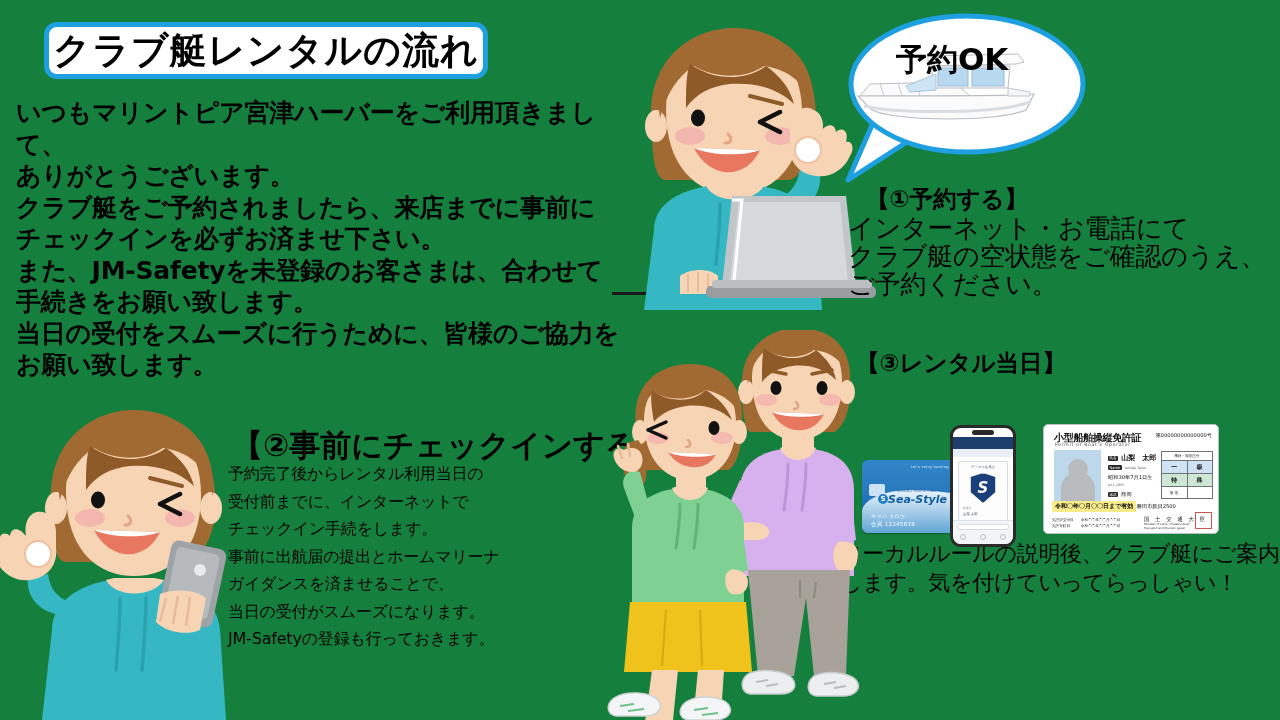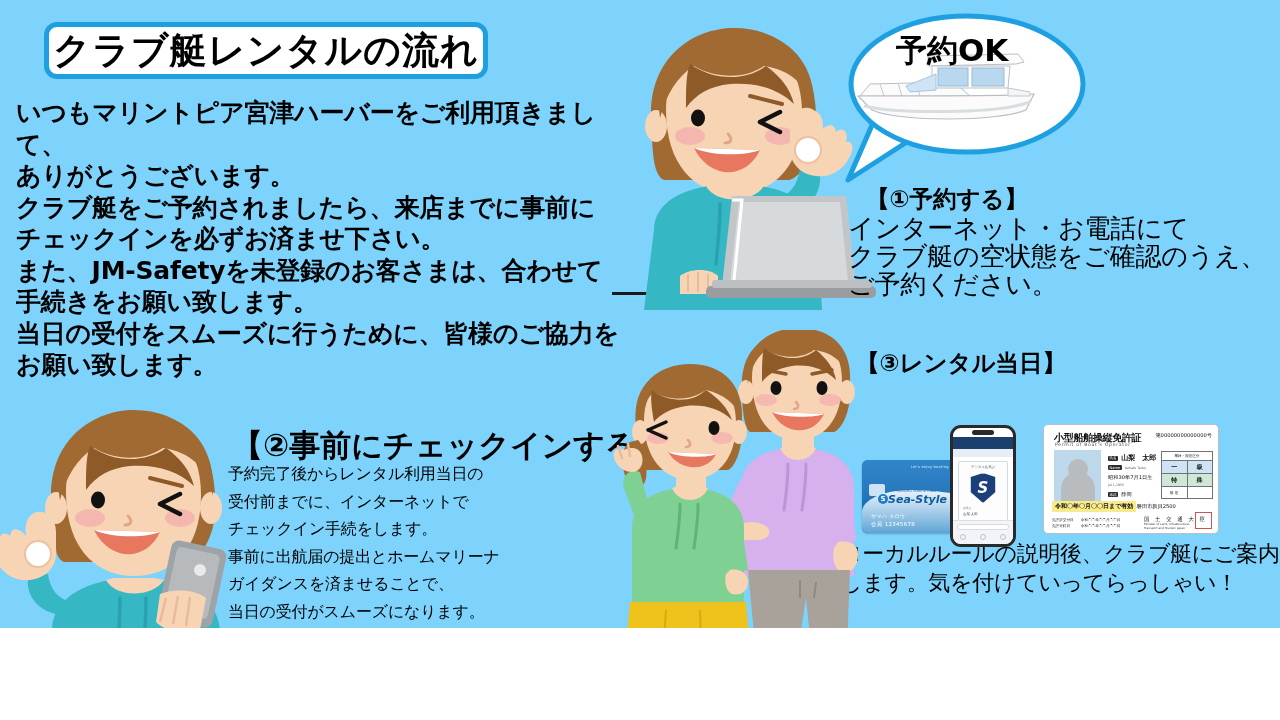--- a/index.html
+++ b/index.html
@@ -7,22 +7,22 @@
   html, body {
     margin: 0; padding: 0;
     background: #ffffff;
   }
   body {
     font-family: "DejaVu Sans", "Liberation Sans", sans-serif;
   }
   #page {
     position: relative;
     width: 1280px;
-    height: 628px;
-    background: #7dd3fc;
+    height: 720px;
+    background: #15803d;
     overflow: hidden;
   }
 
   
   #title-box {
     position: absolute;
     left: 44px; top: 22px;
     width: 444px; height: 57px;
     border: 5px solid #1e9fe0;
     border-radius: 13px;
@@ -98,21 +98,21 @@
 
   
   #bubble {
     position: absolute;
     left: 840px; top: 8px;
     width: 250px; height: 175px;
   }
   #bubble svg { display: block; }
   #bubble-text {
     position: absolute;
-    left: 56px; top: 22px;
+    left: 56px; top: 31px;
     font-size: 31px;
     font-weight: 700;
     color: #000000;
     letter-spacing: 0px;
     white-space: nowrap;
   }
 
   
   .illus { position: absolute; }
   #illus-laptop { left: 594px; top: 18px; width: 300px; height: 292px; }

